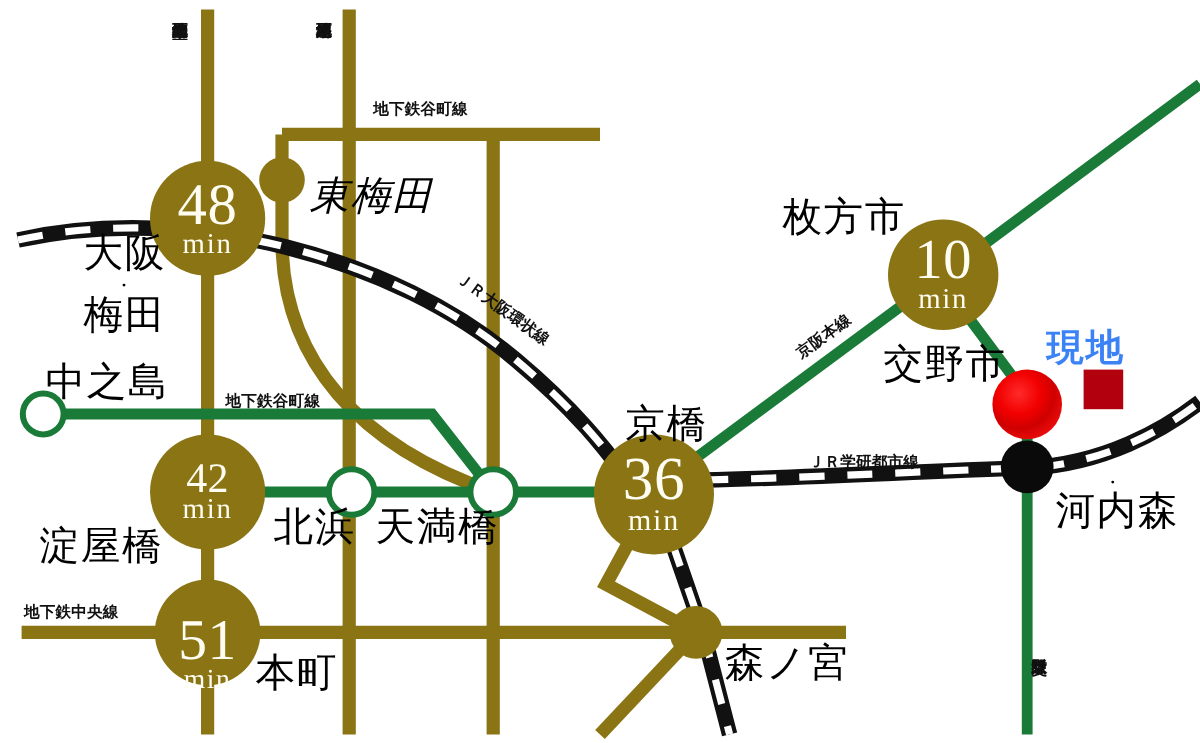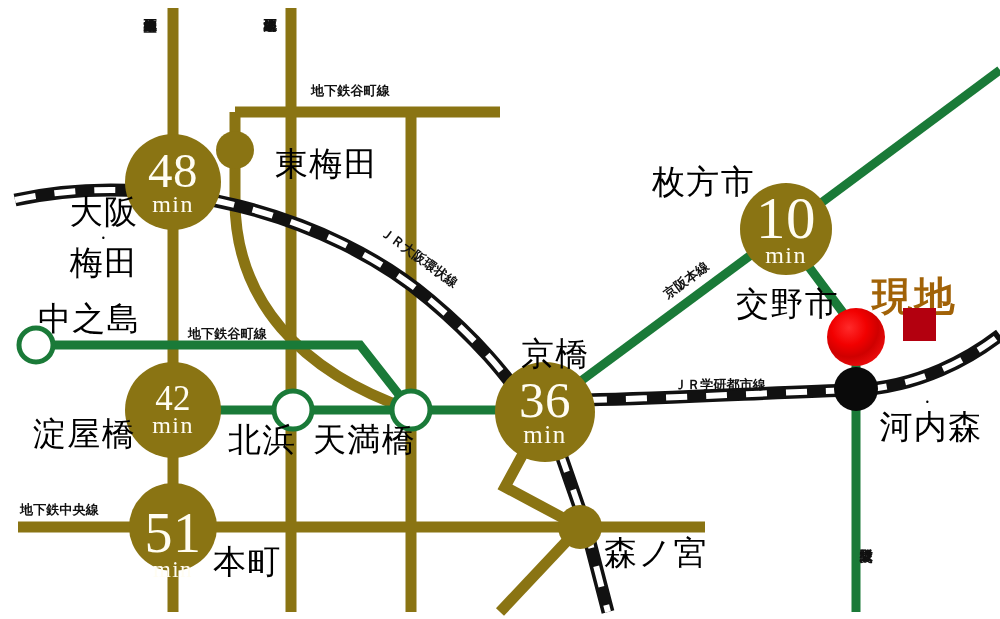--- a/index.html
+++ b/index.html
@@ -78,23 +78,23 @@
   }
   .bubble .min{
     font-family:"Liberation Serif","DejaVu Serif",serif;
     font-weight:400;
     letter-spacing:0.06em;
     line-height:1;
   }
   
   #genchi-label{
     position:absolute;
-    font-size:40px;
+    font-size:31px;
     font-weight:700;
-    color:#a16207;
+    color:#3b82f6;
     letter-spacing:0.06em;
     font-family:"Liberation Serif","DejaVu Serif",serif;
   }
   #genchi-square{
     position:absolute;
     background:#b3000f;
   }
 </style>
 </head>
 <body>
@@ -179,49 +179,49 @@
     <span class="num" style="font-size:49px;">48</span>
     <span class="min" style="font-size:24px;margin-top:-2px;">min</span>
   </div>
 
   <div class="bubble" style="left:125px;top:362px;width:96px;height:96px;">
     <span class="num" style="font-size:35px;">42</span>
     <span class="min" style="font-size:24px;margin-top:-2px;">min</span>
   </div>
 
   <div class="bubble" style="left:129px;top:483px;width:88px;height:88px;">
-    <span class="num" style="font-size:56px;margin-top:35px;">51</span>
+    <span class="num" style="font-size:48px;margin-top:35px;">51</span>
     <span class="min" style="font-size:23px;margin-top:-2px;">min</span>
   </div>
 
   <div class="bubble" style="left:495px;top:362px;width:100px;height:100px;text-align:center;">
     <span class="num" style="font-size:51px;">36</span>
     <span class="min" style="font-size:25px;margin-top:-2px;">min</span>
   </div>
 
   <div class="bubble" style="left:740px;top:183px;width:92px;height:92px;">
-    <span class="num" style="font-size:59px;">10</span>
+    <span class="num" style="font-size:47px;">10</span>
     <span class="min" style="font-size:24px;margin-top:-2px;">min</span>
   </div>
 
   <div class="lbl station two-line" style="left:58px;top:194px;width:92px;">
     <span>大阪</span>
     <span class="mid-dot">·</span>
     <span>梅田</span>
   </div>
 
-  <div class="lbl station" style="left:275px;top:148px;">
+  <div class="lbl station" style="left:258px;top:148px;font-style:italic;">
     <span>東梅田</span>
   </div>
 
   <div class="lbl station" style="left:38px;top:303px;">
     <span>中之島</span>
   </div>
 
-  <div class="lbl station" style="left:33px;top:418px;">
+  <div class="lbl station" style="left:33px;top:440px;">
     <span>淀屋橋</span>
   </div>
 
   <div class="lbl station" style="left:228px;top:424px;">
     <span>北浜</span>
   </div>
 
   <div class="lbl station" style="left:313px;top:424px;">
     <span>天満橋</span>
   </div>

